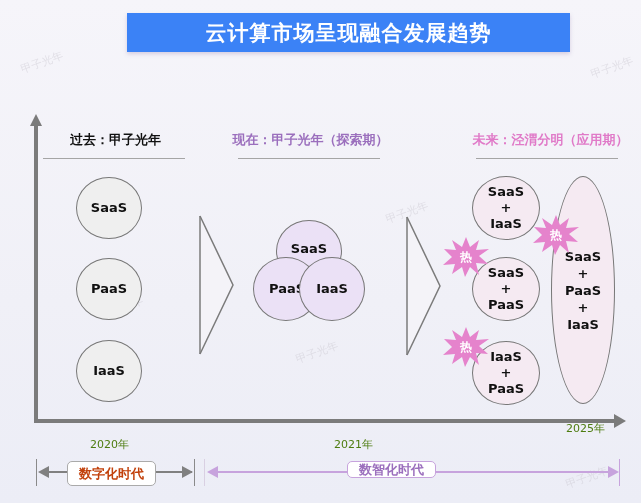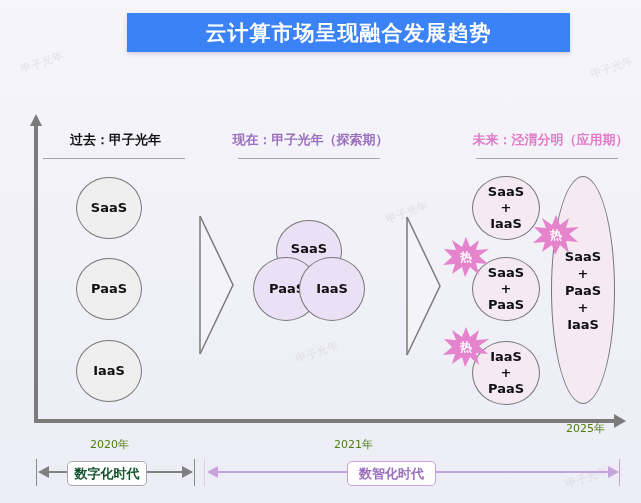--- a/index.html
+++ b/index.html
@@ -147,20 +147,20 @@
 
 <div class="abs year" style="left:90px;top:437px;">2020年</div>
 <div class="abs year" style="left:334px;top:437px;">2021年</div>
 <div class="abs year" style="left:566px;top:421px;">2025年</div>
 
 <div class="abs tick" style="left:36px;top:459px;height:27px;"></div>
 <div class="abs" style="left:42px;top:471px;width:150px;height:2px;background:#808080;"></div>
 <div class="abs" style="left:38px;top:466px;width:0;height:0;border-top:6px solid transparent;border-bottom:6px solid transparent;border-right:11px solid #808080;"></div>
 <div class="abs" style="left:182px;top:466px;width:0;height:0;border-top:6px solid transparent;border-bottom:6px solid transparent;border-left:11px solid #808080;"></div>
 <div class="abs tick" style="left:194px;top:459px;height:27px;"></div>
-<div class="abs era-box" style="left:67px;top:461px;width:80px;height:25px;border:1px solid #aaa;color:#14532d;">数字化时代</div>
+<div class="abs era-box" style="left:67px;top:461px;width:89px;height:25px;border:1px solid #aaa;color:#c2410c;">数字化时代</div>
 
 <div class="abs tick" style="left:204px;top:459px;height:27px;background:#d9d0e2;"></div>
 <div class="abs" style="left:212px;top:471px;width:400px;height:2px;background:#c7a3dd;"></div>
 <div class="abs" style="left:207px;top:466px;width:0;height:0;border-top:6px solid transparent;border-bottom:6px solid transparent;border-right:11px solid #c7a3dd;"></div>
 <div class="abs" style="left:608px;top:466px;width:0;height:0;border-top:6px solid transparent;border-bottom:6px solid transparent;border-left:11px solid #c7a3dd;"></div>
 <div class="abs tick" style="left:619px;top:459px;height:27px;background:#c7a3dd;"></div>
-<div class="abs era-box" style="left:347px;top:461px;width:89px;height:25px;border:1px solid #c7a3dd;color:#9b6fbd;">数智化时代</div>
+<div class="abs era-box" style="left:347px;top:461px;width:89px;height:17px;border:1px solid #c7a3dd;color:#9b6fbd;">数智化时代</div>
 
 </body></html>

